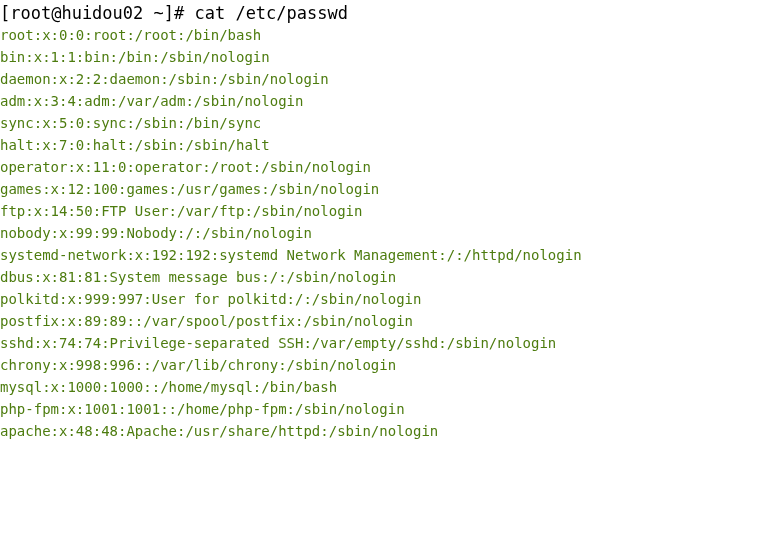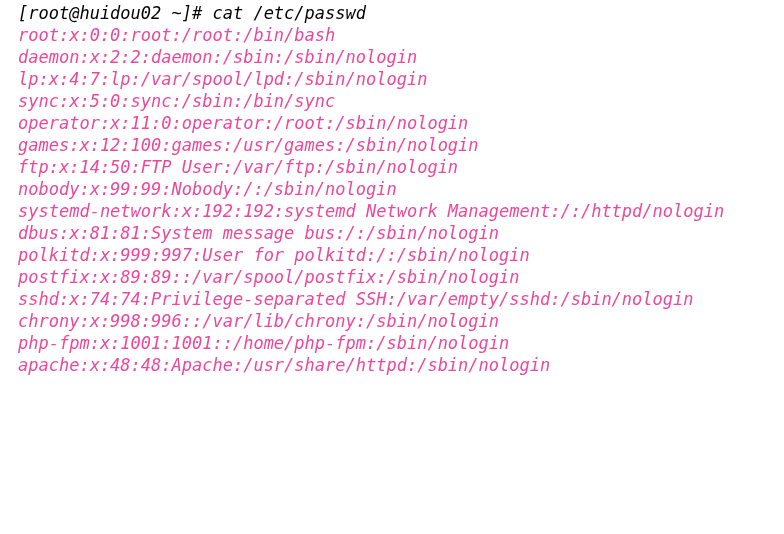--- a/index.html
+++ b/index.html
@@ -12,60 +12,62 @@
     width: 784px;
     height: 534px;
     overflow: hidden;
     font-family: "DejaVu Sans Mono", "Liberation Mono", monospace;
   }
   #terminal {
     width: 784px;
     height: 520px;
     background: #ffffff;
     color: #000000;
-    padding: 2px 0 0 18px;
+    padding: 2px 0 0 0;
     box-sizing: border-box;
-    font-style: italic;
   }
   .line {
     font-family: "DejaVu Sans Mono", "Liberation Mono", monospace;
-    font-size: 17px;
+    font-size: 14px;
     line-height: 22px;
     height: 22px;
     white-space: pre;
-    color: #ec4899;
+    color: #4d7c0f;
     letter-spacing: 0px;
     font-weight: 400;
   }
   .prompt-line {
     font-family: "DejaVu Sans Mono", "Liberation Mono", monospace;
     font-size: 17px;
     line-height: 22px;
     height: 22px;
     white-space: pre;
     color: #000000;
     font-weight: 400;
   }
 </style>
 </head>
 <body>
 
 <div id="terminal">
   <div id="output">
       <div class="prompt-line">[root@huidou02 ~]# cat /etc/passwd</div>
       <div class="line">root:x:0:0:root:/root:/bin/bash</div>
+      <div class="line">bin:x:1:1:bin:/bin:/sbin/nologin</div>
       <div class="line">daemon:x:2:2:daemon:/sbin:/sbin/nologin</div>
-      <div class="line">lp:x:4:7:lp:/var/spool/lpd:/sbin/nologin</div>
+      <div class="line">adm:x:3:4:adm:/var/adm:/sbin/nologin</div>
       <div class="line">sync:x:5:0:sync:/sbin:/bin/sync</div>
+      <div class="line">halt:x:7:0:halt:/sbin:/sbin/halt</div>
       <div class="line">operator:x:11:0:operator:/root:/sbin/nologin</div>
       <div class="line">games:x:12:100:games:/usr/games:/sbin/nologin</div>
       <div class="line">ftp:x:14:50:FTP User:/var/ftp:/sbin/nologin</div>
       <div class="line">nobody:x:99:99:Nobody:/:/sbin/nologin</div>
       <div class="line">systemd-network:x:192:192:systemd Network Management:/:/httpd/nologin</div>
       <div class="line">dbus:x:81:81:System message bus:/:/sbin/nologin</div>
       <div class="line">polkitd:x:999:997:User for polkitd:/:/sbin/nologin</div>
       <div class="line">postfix:x:89:89::/var/spool/postfix:/sbin/nologin</div>
       <div class="line">sshd:x:74:74:Privilege-separated SSH:/var/empty/sshd:/sbin/nologin</div>
       <div class="line">chrony:x:998:996::/var/lib/chrony:/sbin/nologin</div>
+      <div class="line">mysql:x:1000:1000::/home/mysql:/bin/bash</div>
       <div class="line">php-fpm:x:1001:1001::/home/php-fpm:/sbin/nologin</div>
       <div class="line">apache:x:48:48:Apache:/usr/share/httpd:/sbin/nologin</div>
     </div>
 </div>
 
 </body></html>

